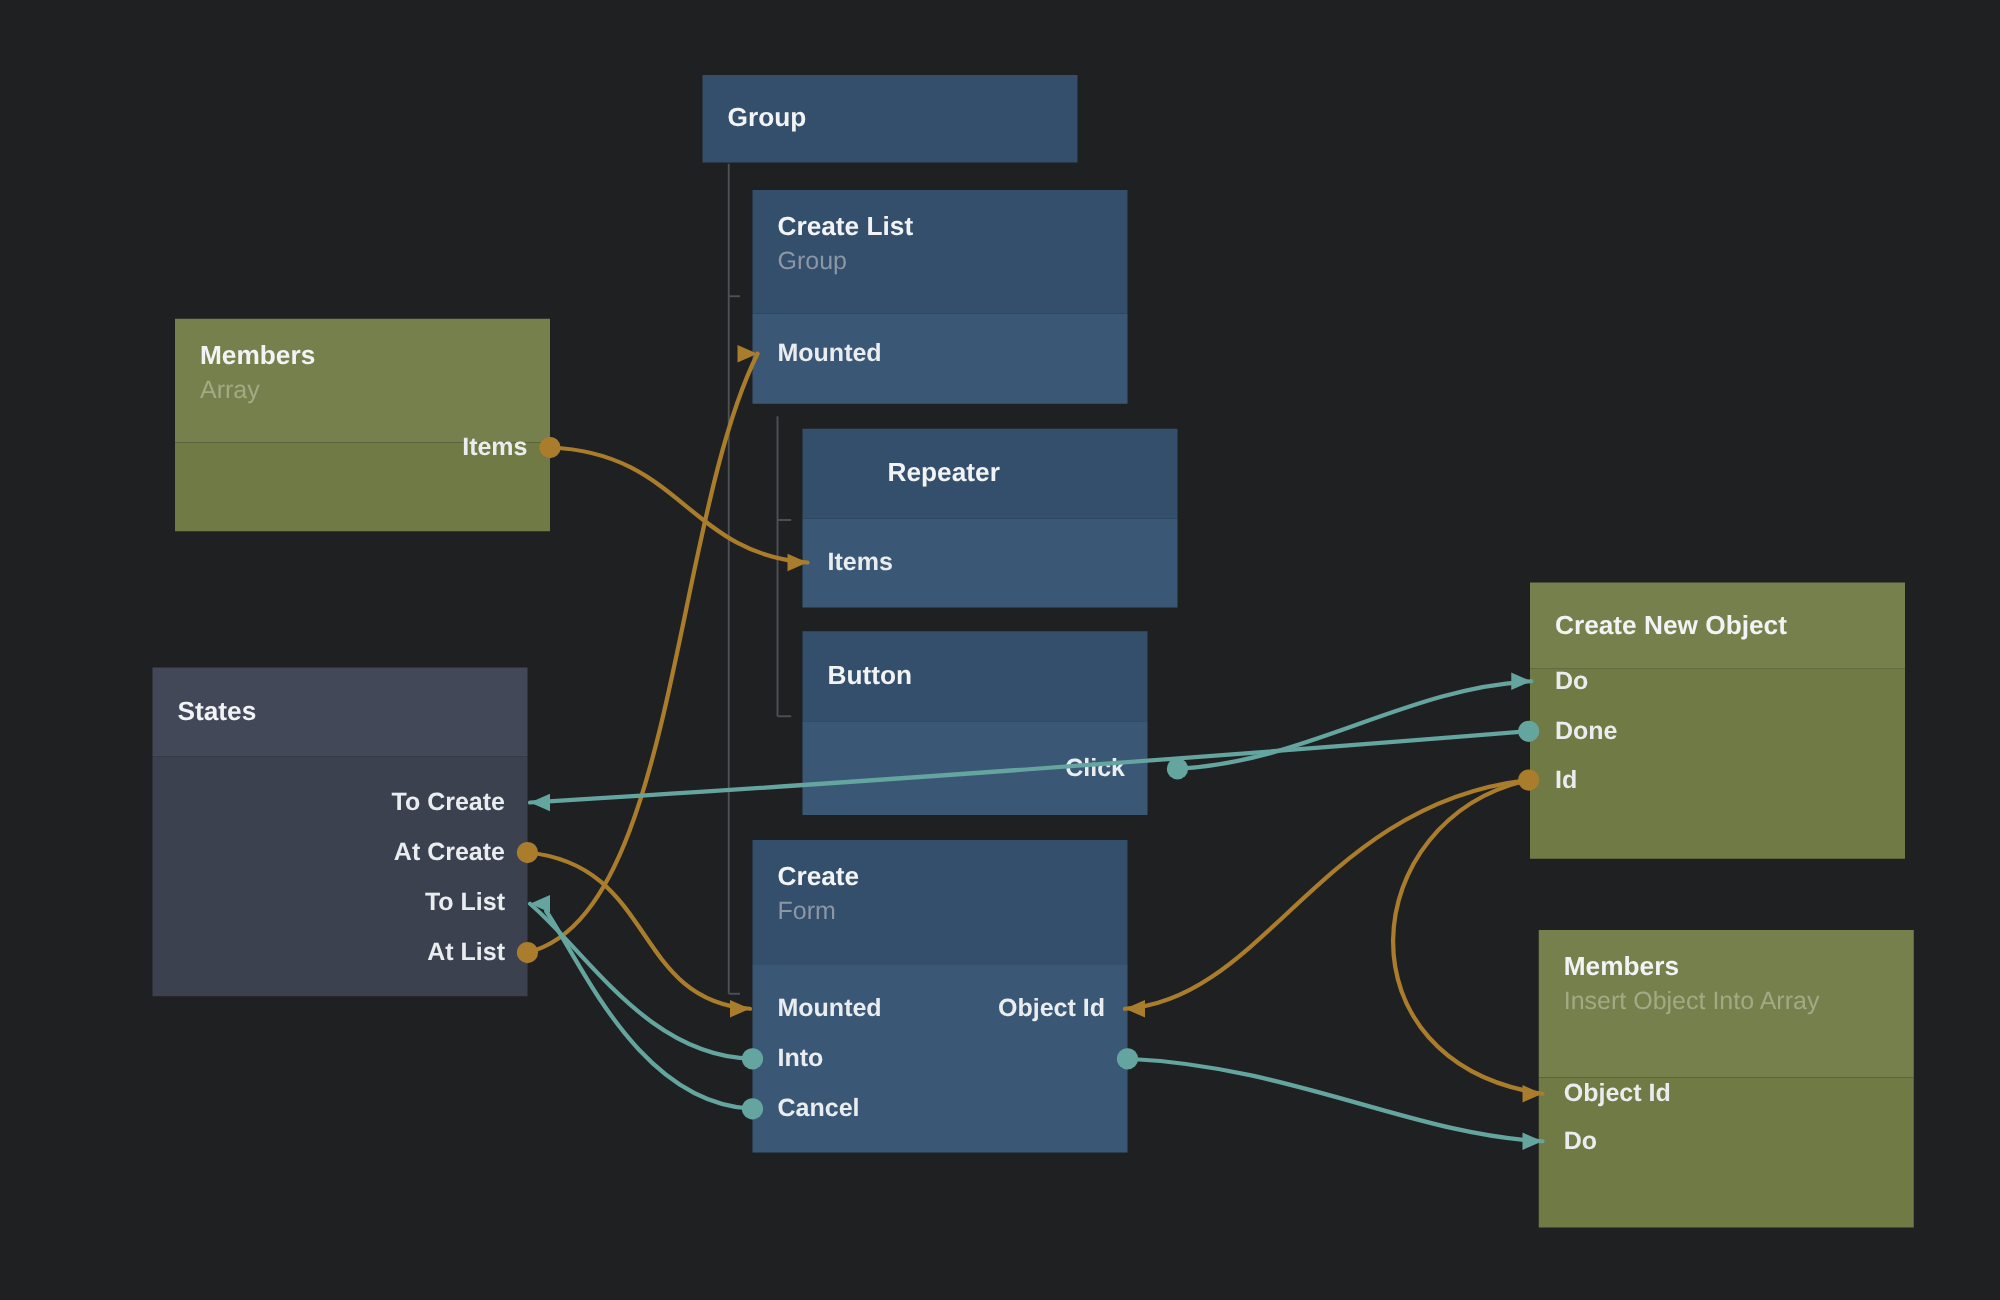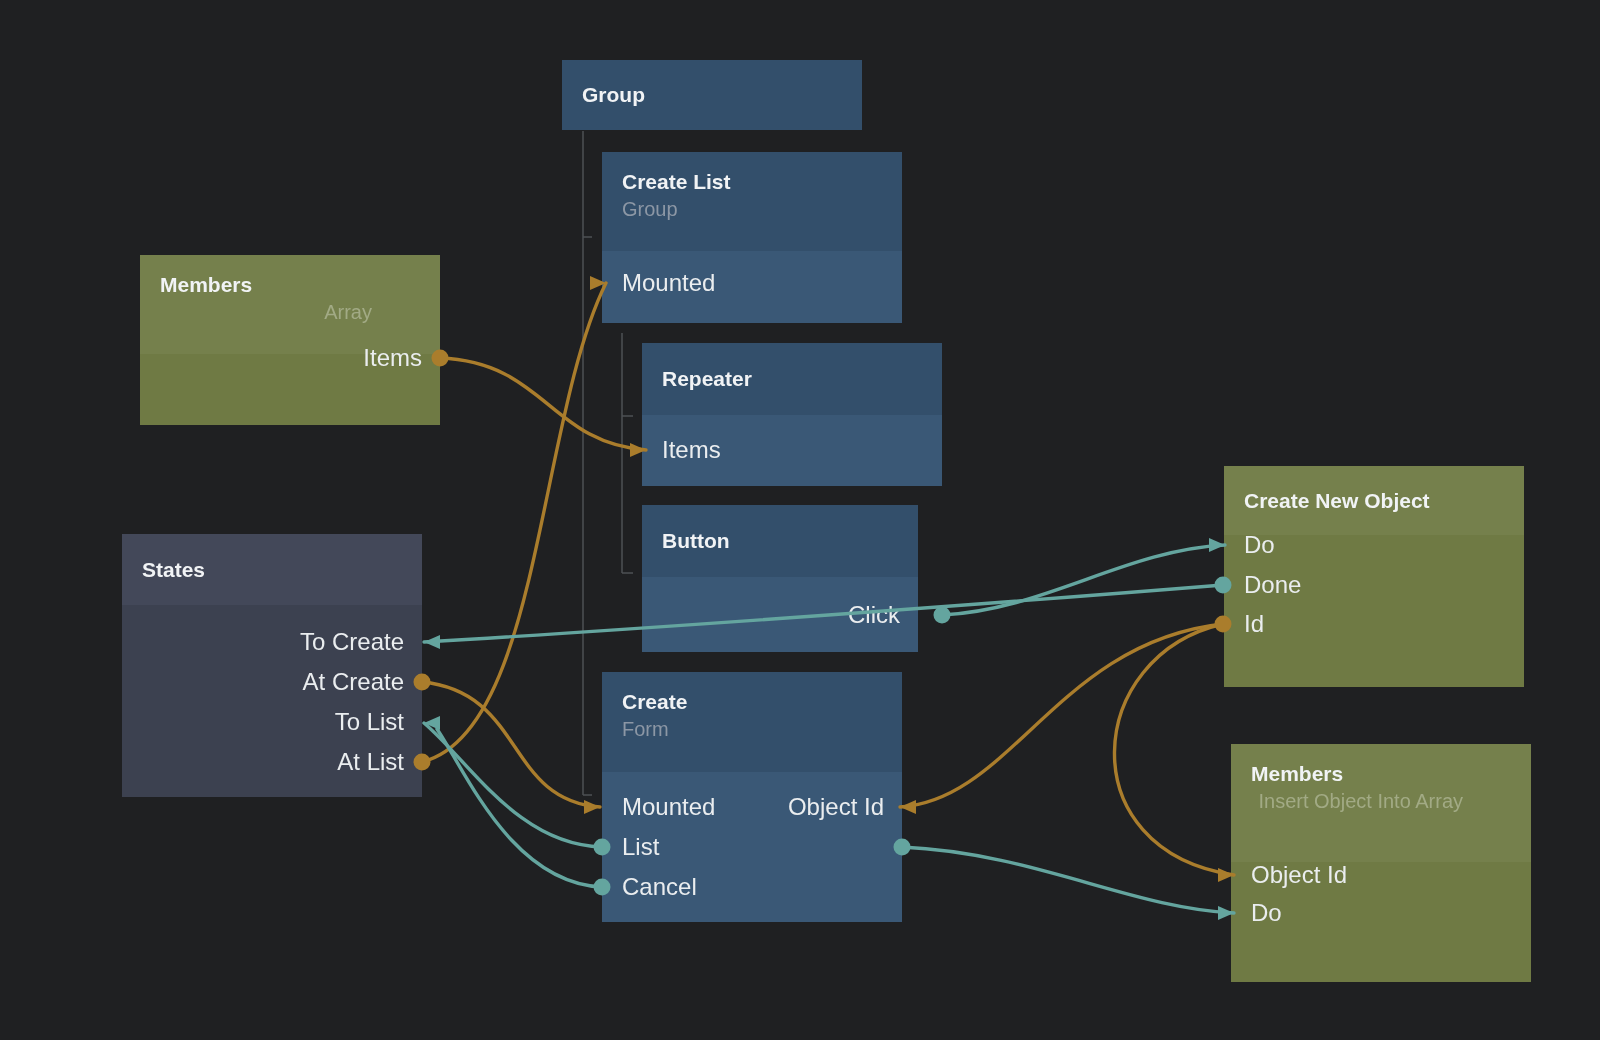--- a/index.html
+++ b/index.html
@@ -29,26 +29,26 @@
     color:var(--title_text,#f1f3f5);
     font-size:21px;font-weight:600;line-height:28px;
     white-space:nowrap;
   }
   .node-subtitle{
     display:block;margin:0 16px 0 20px;
     color:var(--subtitle_blue,#8c97a5);
     font-size:20px;font-weight:400;line-height:26px;
     max-width:212px;
   }
-  .node-green .node-subtitle{color:var(--subtitle_green,#a2aa85);text-align:right;}
+  .node-green .node-subtitle{color:var(--subtitle_green,#a2aa85);}
   .port-label{
     position:absolute;
     height:28px;line-height:28px;
     color:var(--port_text,#eaedef);
-    font-size:24px;font-weight:400;
+    font-size:20px;font-weight:700;
     white-space:nowrap;
   }
   .port-label.left{left:20px;}
   .port-label.right{right:18px;text-align:right;}
   #wires{position:absolute;left:0;top:0;z-index:5;pointer-events:none;}
   #wires path,#wires circle{pointer-events:auto;}
 </style>
 </head>
 <body>
 
@@ -60,41 +60,41 @@
     </div>
     <div class="node node-blue" style="left: 602px; top: 152px; width: 300px;">
       <div class="hd padded" style="height: 99px;">
         <span class="node-title">Create List</span>
         <span class="node-subtitle">Group</span>
       </div>
       <div class="bd" style="height: 72px;"></div>
       <div class="port-label left" style="top: 117px;">Mounted</div>
     </div>
     <div class="node node-blue" style="left: 642px; top: 343px; width: 300px;">
-      <div class="hd center" style="height: 72px;">
+      <div class="hd center" style="height: 72px; padding-left: 48px;">
         <span class="node-title">Repeater</span>
       </div>
       <div class="bd" style="height: 71px;"></div>
       <div class="port-label left" style="top: 93px;">Items</div>
     </div>
     <div class="node node-blue" style="left: 642px; top: 505px; width: 276px;">
       <div class="hd center" style="height: 72px;">
         <span class="node-title">Button</span>
       </div>
       <div class="bd" style="height: 75px;"></div>
       <div class="port-label right" style="top: 96px;">Click</div>
     </div>
     <div class="node node-blue" style="left: 602px; top: 672px; width: 300px;">
       <div class="hd padded" style="height: 100px;">
         <span class="node-title">Create</span>
         <span class="node-subtitle">Form</span>
       </div>
       <div class="bd" style="height: 150px;"></div>
       <div class="port-label left" style="top: 121px;">Mounted</div>
-      <div class="port-label left" style="top: 161px;">List</div>
+      <div class="port-label left" style="top: 161px;">Into</div>
       <div class="port-label left" style="top: 201px;">Cancel</div>
       <div class="port-label right" style="top: 121px;">Object Id</div>
     </div>
     <div class="node node-green" style="left: 140px; top: 226px; width: 300px;">
       <div class="hd padded" style="height: 99px;">
         <span class="node-title">Members</span>
         <span class="node-subtitle">Array</span>
       </div>
       <div class="bd" style="height: 71px;"></div>
       <div class="port-label right" style="top: 118px;">Items</div>

